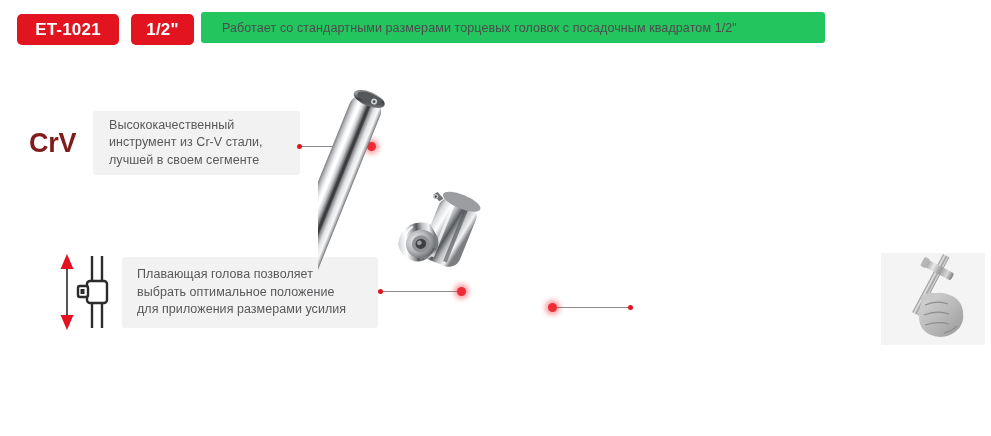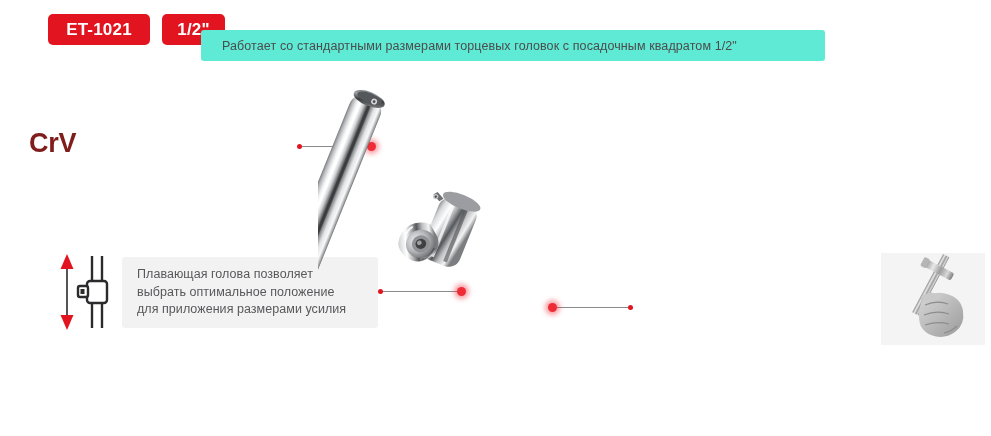--- a/index.html
+++ b/index.html
@@ -10,28 +10,28 @@
     position:relative;overflow:hidden;
   }
   .stage{position:absolute;left:0;top:0;width:991px;height:436px;}
 
   
   .badge{
     position:absolute;top:14px;height:31px;
     background:#e2141f;border-radius:5px;
     color:#fff;font-weight:bold;font-size:17px;
     letter-spacing:0.2px;
-    display:flex;align-items:center;justify-content:center;margin-left:31px;
+    display:flex;align-items:center;justify-content:center;
   }
   #badge-model{left:17px;width:102px;}
   #badge-size{left:131px;width:63px;}
 
   #header-note{
-    position:absolute;left:201px;top:30px;width:624px;height:31px;
-    background:#5eead4;border-radius:3px;
+    position:absolute;left:201px;top:12px;width:624px;height:31px;
+    background:#22c55e;border-radius:3px;
     display:flex;align-items:center;
   }
   #header-note span{
     padding-left:21px;font-size:12.5px;color:#4c4c4c;
     letter-spacing:0.1px;white-space:nowrap;
   }
 
   
   .callout{
     position:absolute;background:#f2f2f2;border-radius:3px;
@@ -87,20 +87,25 @@
   <div class="badge" id="badge-model">ET-1021</div>
 
   <div class="badge" id="badge-size">1/2"</div>
 
   <div id="header-note">
     <span>Работает со стандартными размерами торцевых головок с посадочным квадратом 1/2"</span>
   </div>
 
   <div id="crv-logo">CrV</div>
 
+  <div class="callout" id="callout-steel">
+    <p>Высококачественный
+инструмент из Cr-V стали,
+лучшей в своем сегменте</p>
+  </div>
   <div class="conn-line" style="left:300px;top:146px;width:70px;"></div>
   <div class="dot-small" style="left:297px;top:144px;"></div>
   <div class="dot-glow" style="left:367px;top:142px;"></div>
 
   <div id="floating-head-icon">
     <svg width="62" height="80" viewBox="0 0 62 80">
 
       <g>
         <line x1="11" y1="15" x2="11" y2="65" stroke="#2b2b2d" stroke-width="1.6"></line>
         <polygon points="11,2 17.5,17 4.5,17" fill="#e2141f"></polygon>

